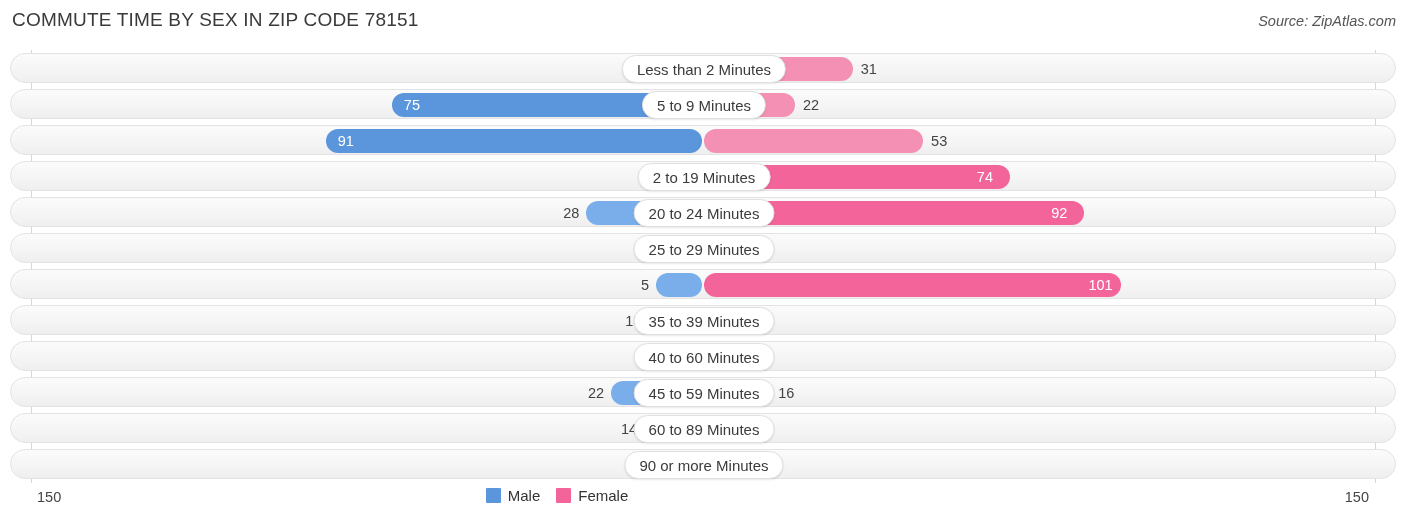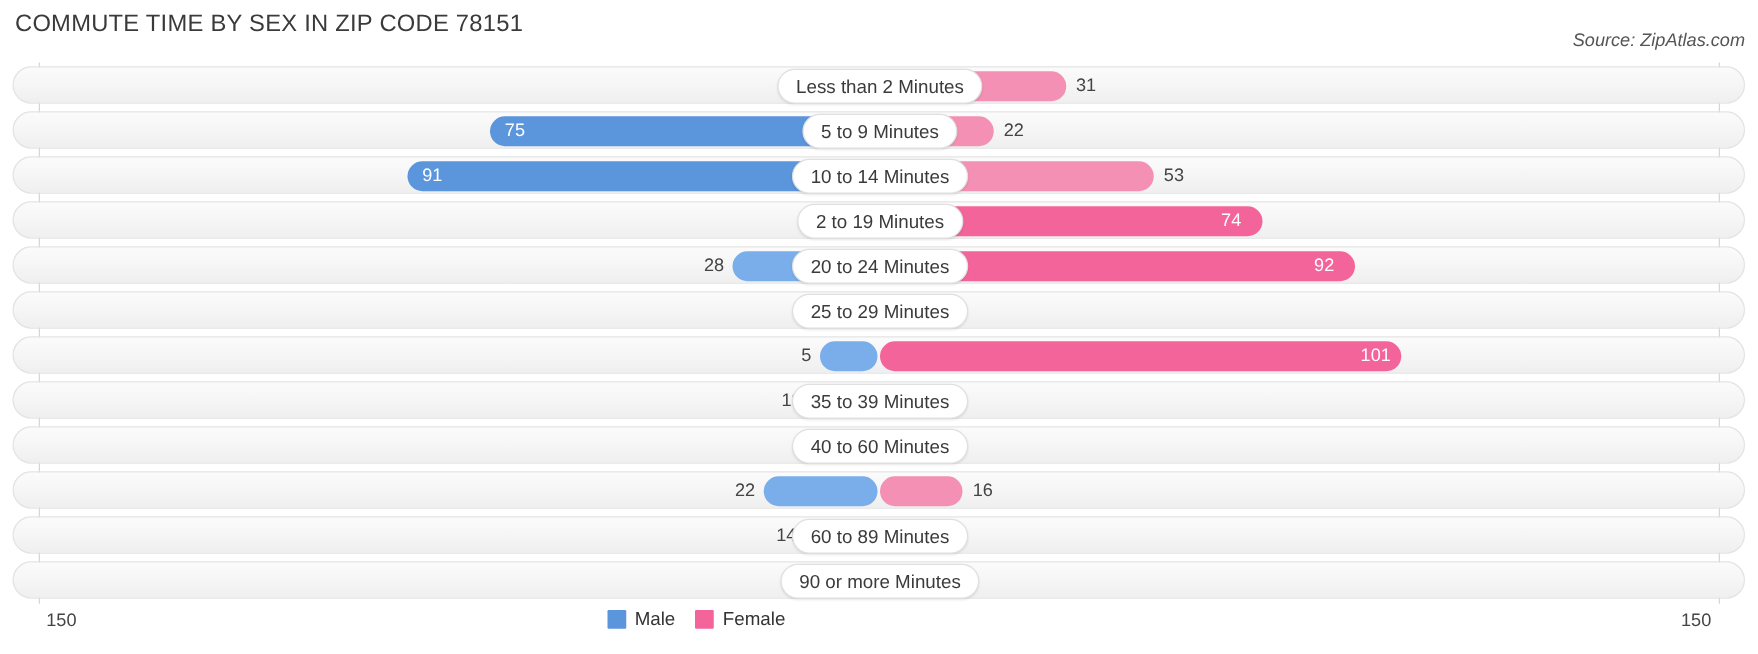--- a/index.html
+++ b/index.html
@@ -30,21 +30,20 @@
     white-space: nowrap;
   }
   .source {
     position: absolute;
     right: 10px;
     top: 13px;
     font-size: 14.5px;
     font-style: italic;
     color: #555555;
     white-space: nowrap;
-    margin-top: 12px;
   }
 
   
   .plot {
     position: absolute;
     left: 0;
     top: 50px;
     width: 1406px;
     height: 433px;
   }
@@ -194,21 +193,20 @@
         <div class="val-in" style="right: 975px;">75</div>
         <div class="bar bar-female" style="left: 693px; width: 90.9333px;"></div>
         <div class="val val-right" style="left: 791.933px;">22</div>
         <div class="cat" style="left: 693px;">5 to 9 Minutes</div>
       </div>
       <div class="row" style="top: 75px;">
         <div class="bar bar-male strong" style="right: 693px; width: 376.133px;"></div>
         <div class="val-in" style="right: 1041.13px;">91</div>
         <div class="bar bar-female" style="left: 693px; width: 219.067px;"></div>
         <div class="val val-right" style="left: 920.067px;">53</div>
-        <div class="cat" style="left: 693px;">10 to 14 Minutes</div>
       </div>
       <div class="row" style="top: 111px;">
         <div class="bar bar-male" style="right: 693px; width: 46px;"></div>
         <div class="val val-left" style="right: 746px;">0</div>
         <div class="bar bar-female strong" style="left: 693px; width: 305.867px;"></div>
         <div class="val-in" style="left: 965.867px;">74</div>
         <div class="cat" style="left: 693px;">2 to 19 Minutes</div>
       </div>
       <div class="row" style="top: 147px;">
         <div class="bar bar-male" style="right: 693px; width: 115.733px;"></div>
@@ -242,20 +240,21 @@
         <div class="val val-left" style="right: 746px;">0</div>
         <div class="bar bar-female" style="left: 693px; width: 46px;"></div>
         <div class="val val-right" style="left: 747px;">0</div>
         <div class="cat" style="left: 693px;">40 to 60 Minutes</div>
       </div>
       <div class="row" style="top: 327px;">
         <div class="bar bar-male" style="right: 693px; width: 90.9333px;"></div>
         <div class="val val-left" style="right: 790.933px;">22</div>
         <div class="bar bar-female" style="left: 693px; width: 66.1333px;"></div>
         <div class="val val-right" style="left: 767.133px;">16</div>
+        <div class="cat" style="left: 693px;">45 to 59 Minutes</div>
       </div>
       <div class="row" style="top: 363px;">
         <div class="bar bar-male" style="right: 693px; width: 57.8667px;"></div>
         <div class="val val-left" style="right: 757.867px;">14</div>
         <div class="bar bar-female" style="left: 693px; width: 46px;"></div>
         <div class="val val-right" style="left: 747px;">0</div>
         <div class="cat" style="left: 693px;">60 to 89 Minutes</div>
       </div>
       <div class="row" style="top: 399px;">
         <div class="bar bar-male" style="right: 693px; width: 46px;"></div>

